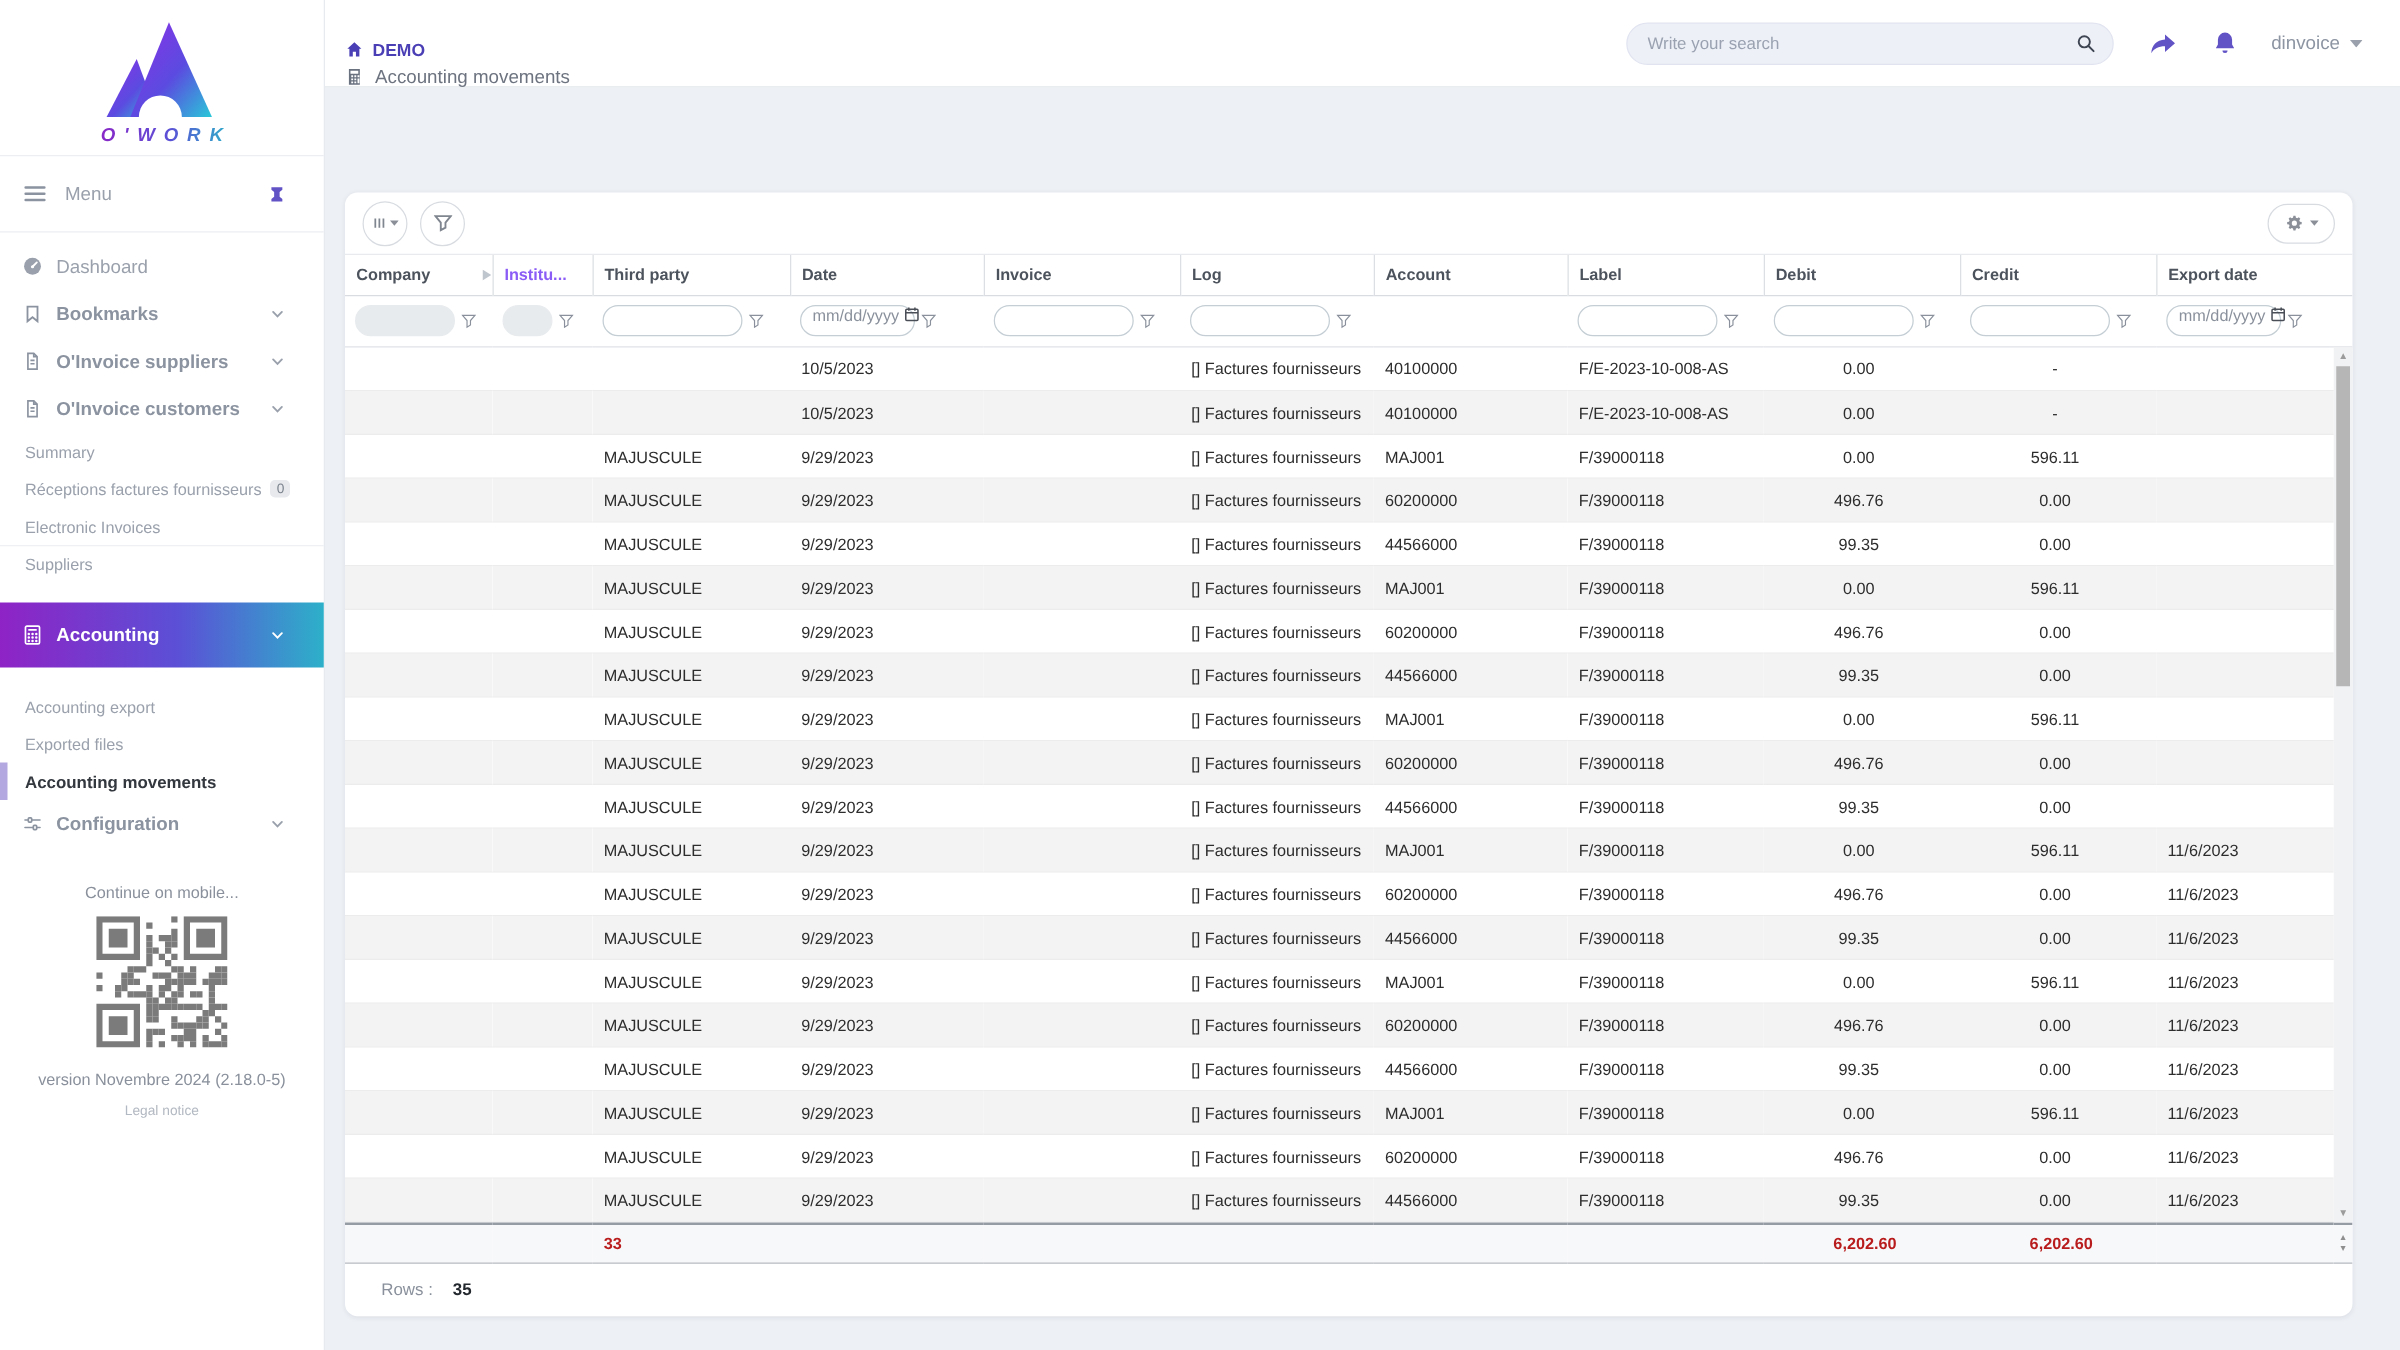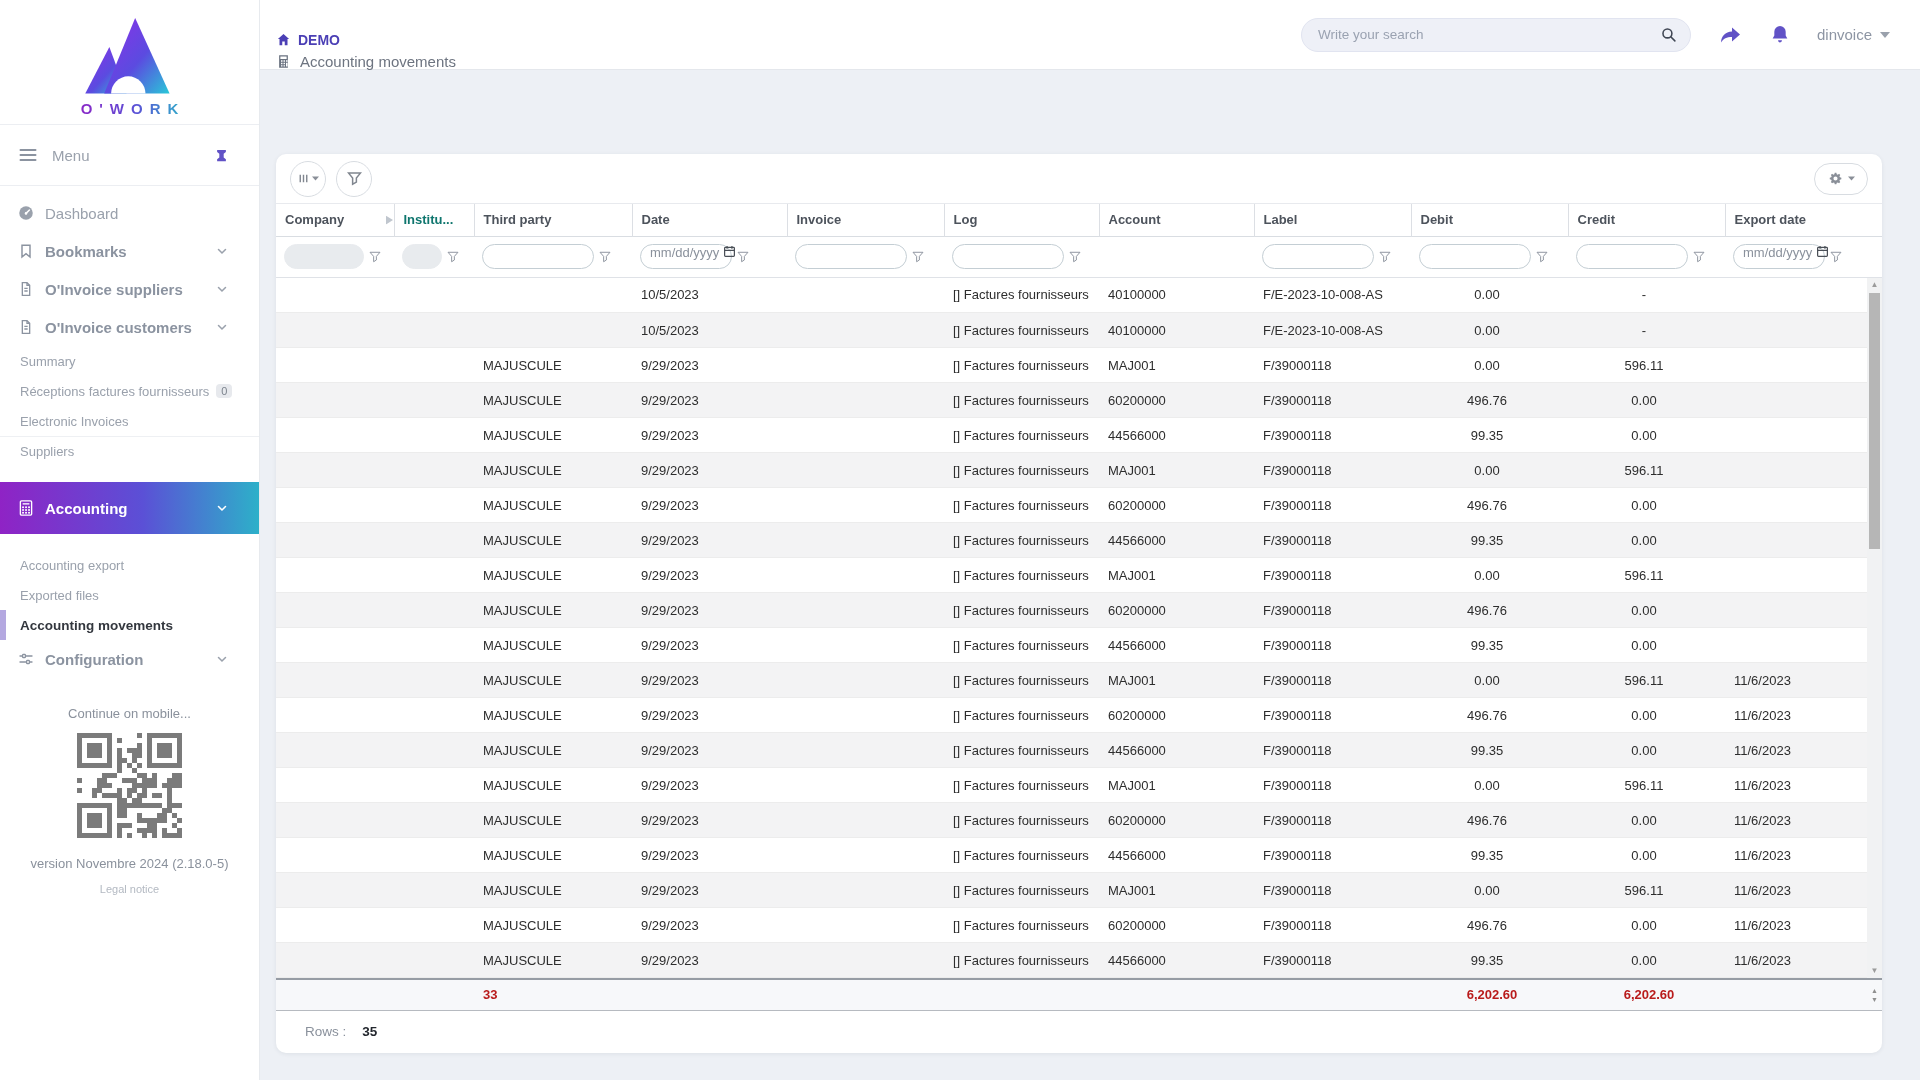--- a/index.html
+++ b/index.html
@@ -5,21 +5,21 @@
   * { box-sizing: border-box; margin: 0; padding: 0; }
   html,body { width:1920px; height:1080px; overflow:hidden; }
   body { font-family:"Liberation Sans","DejaVu Sans",sans-serif; background:#edf0f5; color:#333;
          --accent:#6152c6; --gfrom:#8f23c5; --gmid:#5b50d6; --gto:#2db0c9; --bar:#b4a8e0; --crumb:#4b3fb5; }
   svg { display:block; }
   .app { display:flex; width:100%; height:100%; }
 
   
   .sidebar { width:260px; background:#fff; border-right:1px solid #e7eaee; flex-shrink:0; display:flex; flex-direction:column; }
   .logo-block { height:124px; display:flex; flex-direction:column; align-items:center; justify-content:center; padding-top:4px; }
-  .logo-text { font-weight:bold; font-size:15px; letter-spacing:7px; padding-left:7px; margin-top:3px; color:#7a4fd0; }
+  .logo-text { font-weight:bold; font-size:15px; letter-spacing:7px; padding-left:7px; margin-top:3px; color:#7a4fd0;font-style:italic; }
   @supports (-webkit-background-clip:text) or (background-clip:text) {
     .logo-text { background:linear-gradient(90deg,var(--gfrom),var(--gmid) 55%,var(--gto));
                  -webkit-background-clip:text; background-clip:text; color:transparent; }
   }
   .menu-row { height:62px; border-top:1px solid #eceef2; border-bottom:1px solid #eceef2;
               display:flex; align-items:center; gap:14px; padding:0 30px 0 18px; color:#8b93a0; }
   .menu-label { flex:1; color:#9aa1ac; font-size:15px; }
   .pin { color:var(--accent); }
   .nav { padding-top:8px; }
   .nav-item { height:38px; display:flex; align-items:center; gap:10px; padding:0 30px 0 16px;
@@ -65,21 +65,21 @@
   .tb-circle { width:36px; height:36px; border-radius:50%; border:1px solid #d8dce1; background:#fff; color:#80868f;
                display:flex; align-items:center; justify-content:center; gap:2px; cursor:pointer; }
   .tb-gear { margin-left:auto; width:54px; height:32px; border-radius:16px; border:1px solid #d8dce1; background:#fff;
              color:#8a8f98; display:flex; align-items:center; justify-content:center; gap:5px; cursor:pointer; }
   .tcaret { display:flex; color:#8a8f98; }
 
   .tbl { border-collapse:collapse; table-layout:fixed; width:100%; }
   .hdr th { height:32px; font-size:13px; font-weight:700; color:#4d535c; text-align:left; padding:0 4px 0 9px;
             border-left:1px solid #dcdfe4; white-space:nowrap; overflow:hidden; position:relative; }
   .hdr th:first-child { border-left:none; }
-  .hdr th.muted { color:#0f766e; }
+  .hdr th.muted { color:#8b5cf6; }
   .expander { position:absolute; right:1px; top:50%; transform:translateY(-50%); color:#c0c6ce; display:flex; }
   .flt td { height:41px; border-top:1px solid #d9dde2; border-bottom:1px solid #dfe2e7; padding-left:8px; }
   .fwrap { display:flex; align-items:center; gap:5px; }
   .pill { height:25px; border:1px solid #c4ced4; border-radius:13px; background:#fff; font-size:13px; color:#8a919c;
           font-family:inherit; padding:0 9px; outline:none; }
   .pill.dis { background:#e8ebee; border-color:#e8ebee; }
   .pill.date { display:flex; align-items:flex-start; justify-content:space-between; gap:4px; cursor:pointer; }
   .funnel { color:#8a919c; display:flex; cursor:pointer; flex-shrink:0; }
 
   .rows-block { display:flex; }

